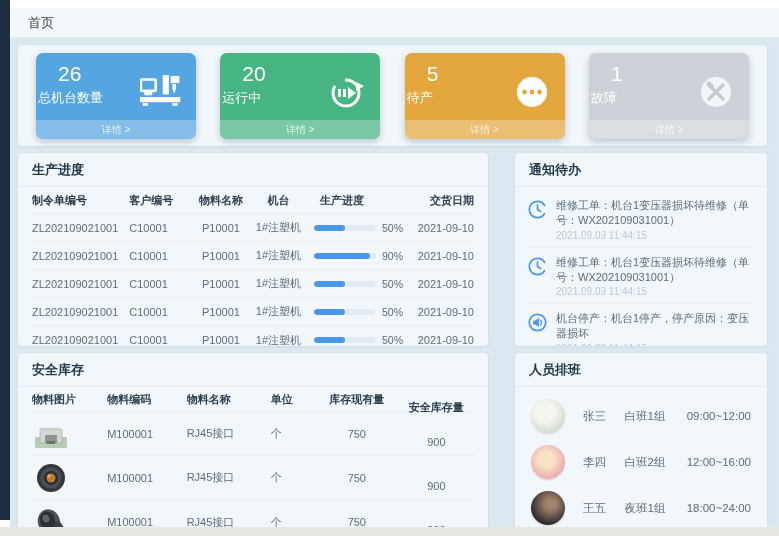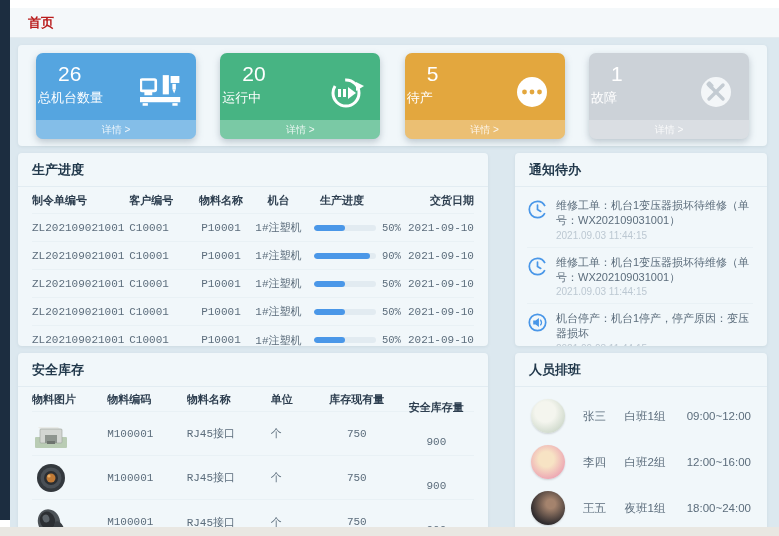--- a/index.html
+++ b/index.html
@@ -4,21 +4,21 @@
 <style>
   * { margin:0; padding:0; box-sizing:border-box; }
   body { font-family:"Liberation Sans","DejaVu Sans",sans-serif; background:#fff; }
   .screen { position:relative; width:779px; height:536px; background:#fff; overflow:hidden; }
 
   .left-strip { position:absolute; left:0; top:8; width:10px; height:520px; background:#1c2d40; }
   .bottom-strip { position:absolute; left:0; bottom:0; width:779px; height:9px; background:#e9e7e2; }
 
   .main { position:absolute; left:10px; top:8px; right:0; bottom:9px; display:flex; flex-direction:column; }
   .header-bar { height:30px; background:#f4f8fa; border-bottom:1px solid #e3ebef; display:flex; align-items:center; padding-left:18px; flex:none; }
-  .page-title { font-size:13px; font-weight:bold; color:#b91c1c; }
+  .page-title { font-size:13px; font-weight:normal; color:#404040; }
 
   .content { flex:1; background:#dce8ef; padding:7px 12px 0 8px; overflow:hidden; }
 
   
   .cards-panel { background:#f1f7fa; border-radius:4px; height:101px; display:flex; align-items:center; justify-content:space-between; padding:0 18px; box-shadow:0 1px 3px rgba(120,140,155,.15); margin-bottom:7px; }
   .stat-card { position:relative; width:160px; height:86px; border-radius:7px; color:#fff; box-shadow:0 3px 7px rgba(90,110,125,.35); cursor:pointer; }
   .card-num { position:absolute; left:22px; top:9px; font-size:21px; }
   .card-label { position:absolute; left:2px; top:36px; font-size:13px; }
   .card-icon { position:absolute; right:14px; top:20px; }
   .card-footer { position:absolute; left:0; right:0; bottom:0; height:19px; background:rgba(255,255,255,.28); border-radius:0 0 7px 7px; text-align:center; font-size:10px; line-height:19px; color:rgba(255,255,255,.85); }
@@ -31,21 +31,21 @@
   .panel-production, .panel-inventory { width:470px; flex:none; }
   .panel-notify, .panel-schedule { flex:1; }
   .h-row2 { height:193px; }
   .h-row3 { height:177px; }
 
   
   .tbl { width:100%; padding:0 14px; }
   .trow { display:flex; align-items:center; border-bottom:1px solid #e9f1f5; }
   .trow:last-child { border-bottom:none; }
   .thead { font-weight:bold; color:#2e3f50; }
-  .tcell { font-size:11px; color:#5c6d7c; overflow:hidden; white-space:nowrap;font-family:Liberation Mono, monospace; }
+  .tcell { font-size:11px; color:#5c6d7c; overflow:hidden; white-space:nowrap; }
   .thead .tcell { color:#2e3f50; }
 
   .prod-row { height:28px; }
   .prod-head { height:27px; }
   .c-order { width:22%; } .c-cust { width:14%; } .c-prod { width:13.5%; text-align:center; }
   .c-mach { width:12.5%; text-align:center; } .c-prog { width:23%; display:flex; align-items:center; } .c-date { width:15%; text-align:right; }
 
   .pbar { width:62px; height:6px; border-radius:3px; background:#e2ebf1; overflow:hidden; margin-left:8px; }
   .pfill { height:100%; border-radius:3px; background:#4a97e8; }
   .plabel { font-size:10.5px; color:#5c6d7c; margin-left:6px; }

